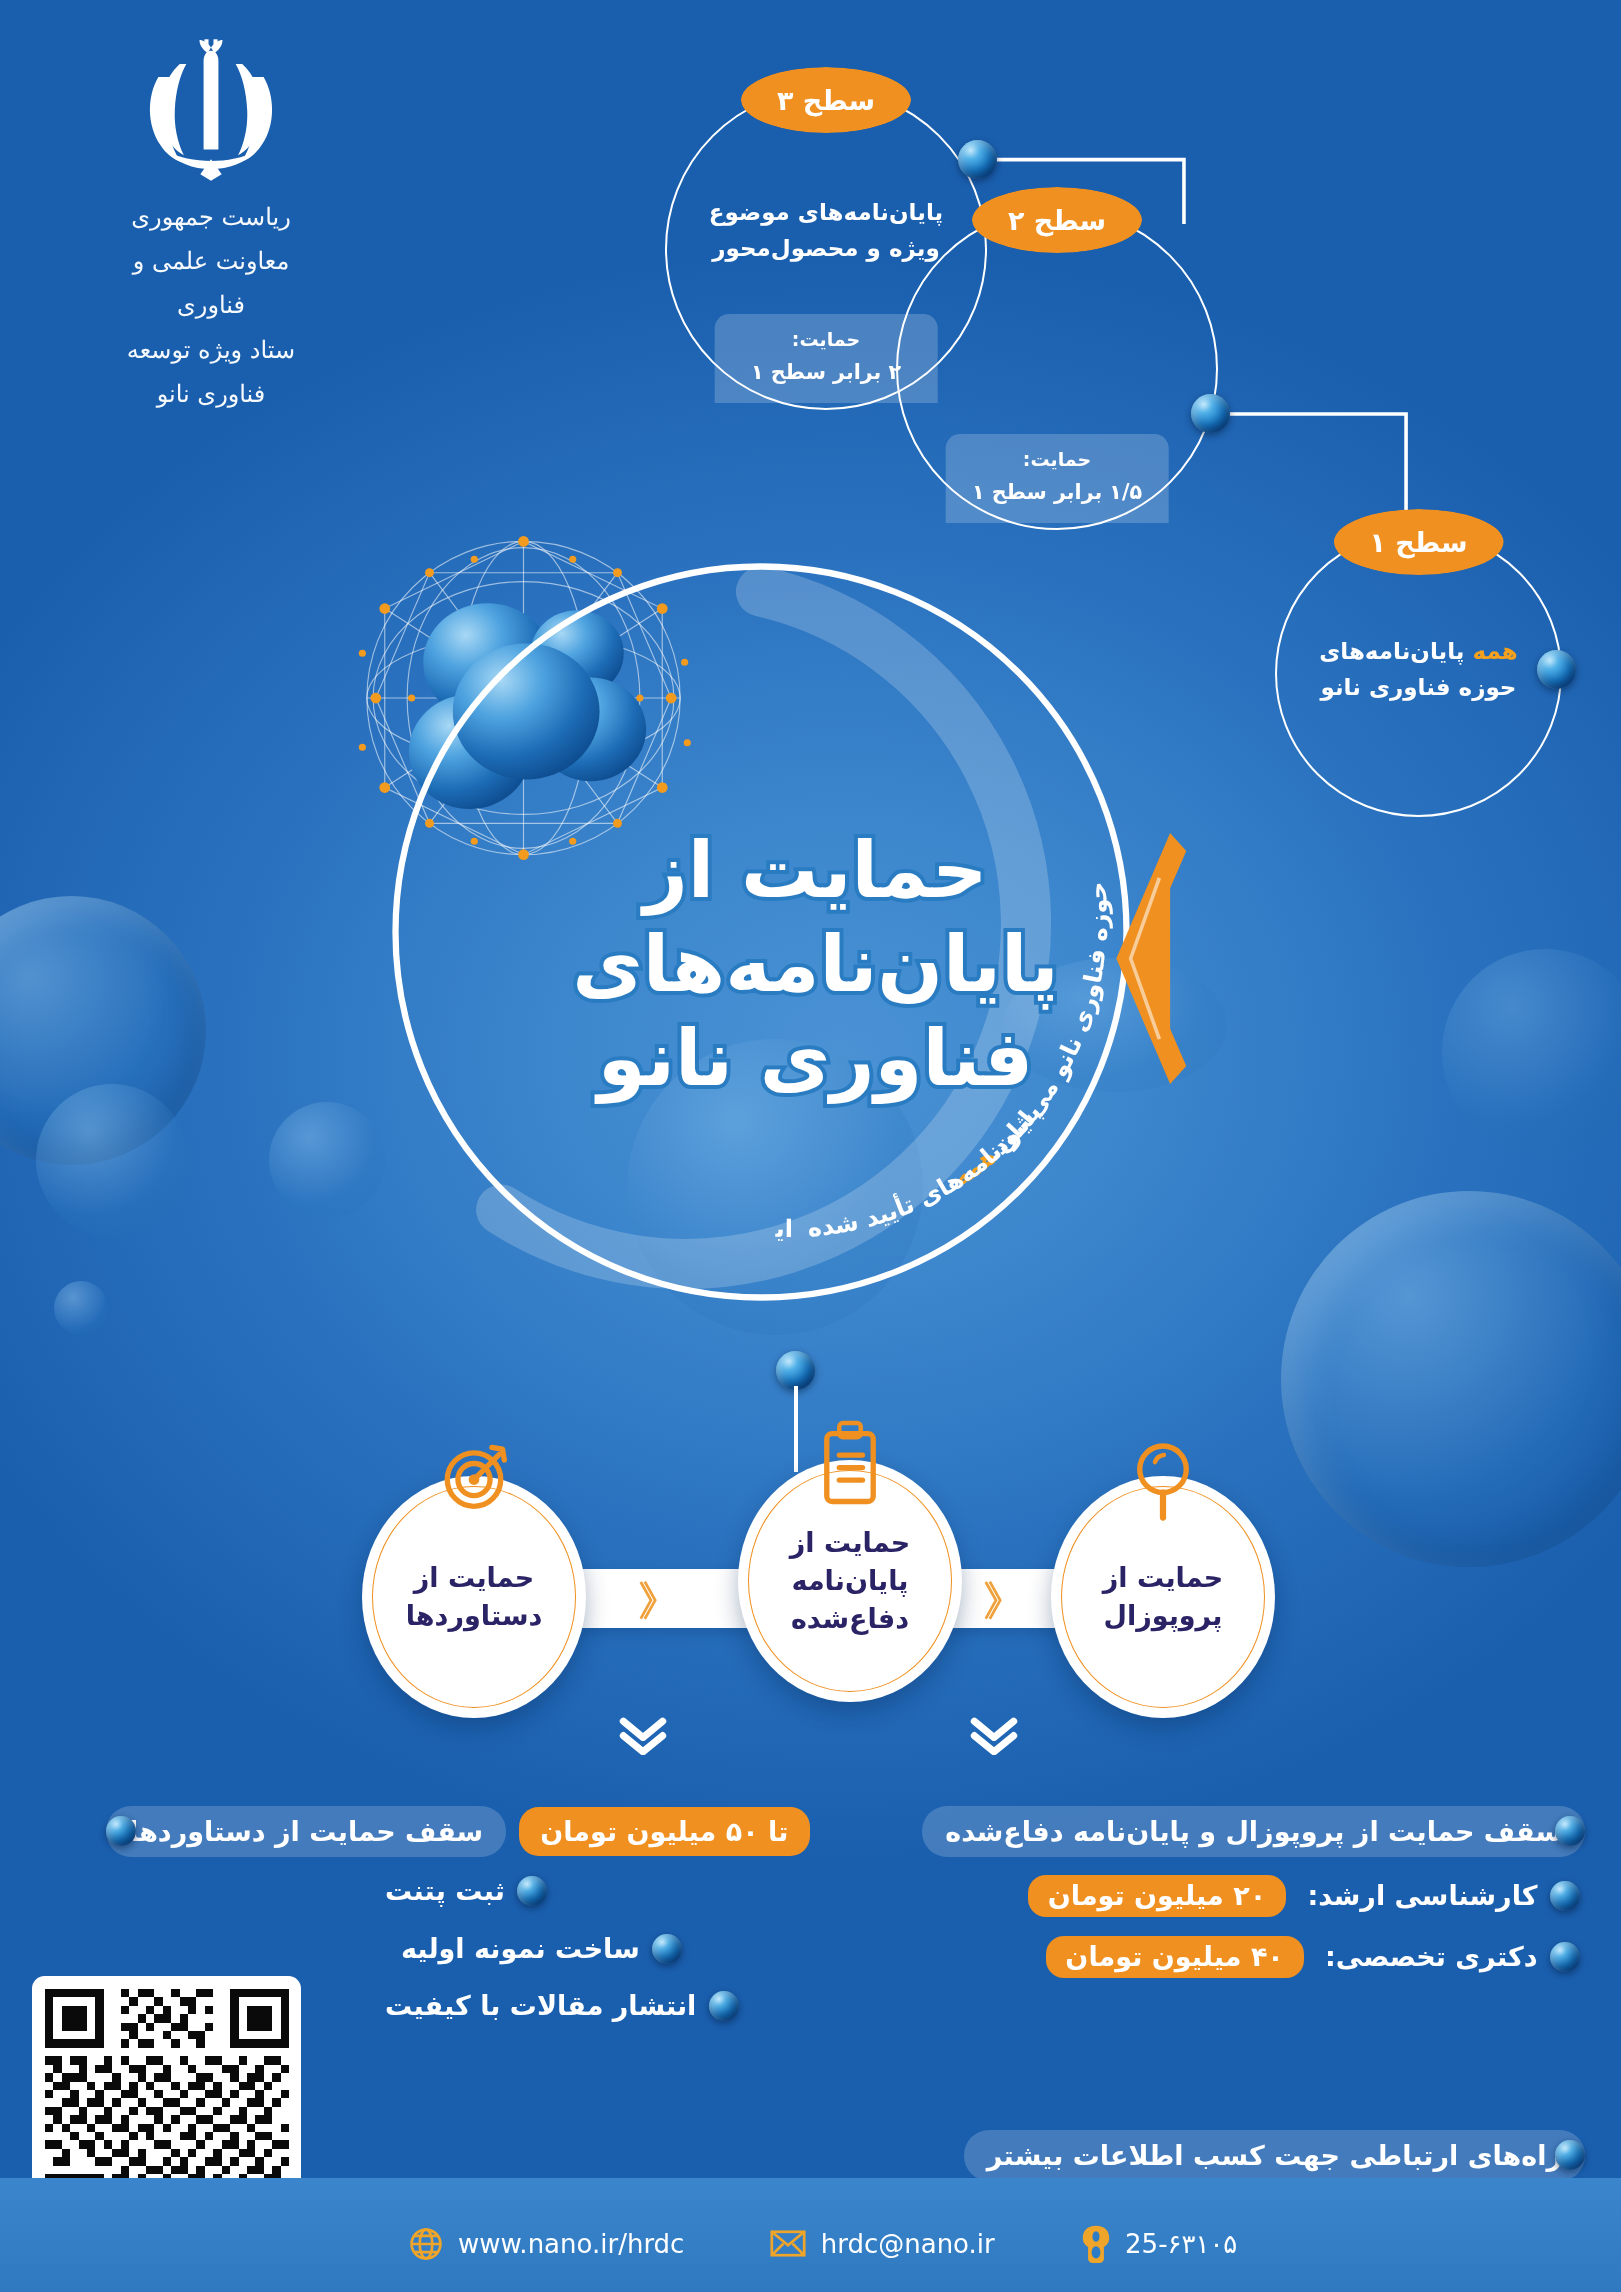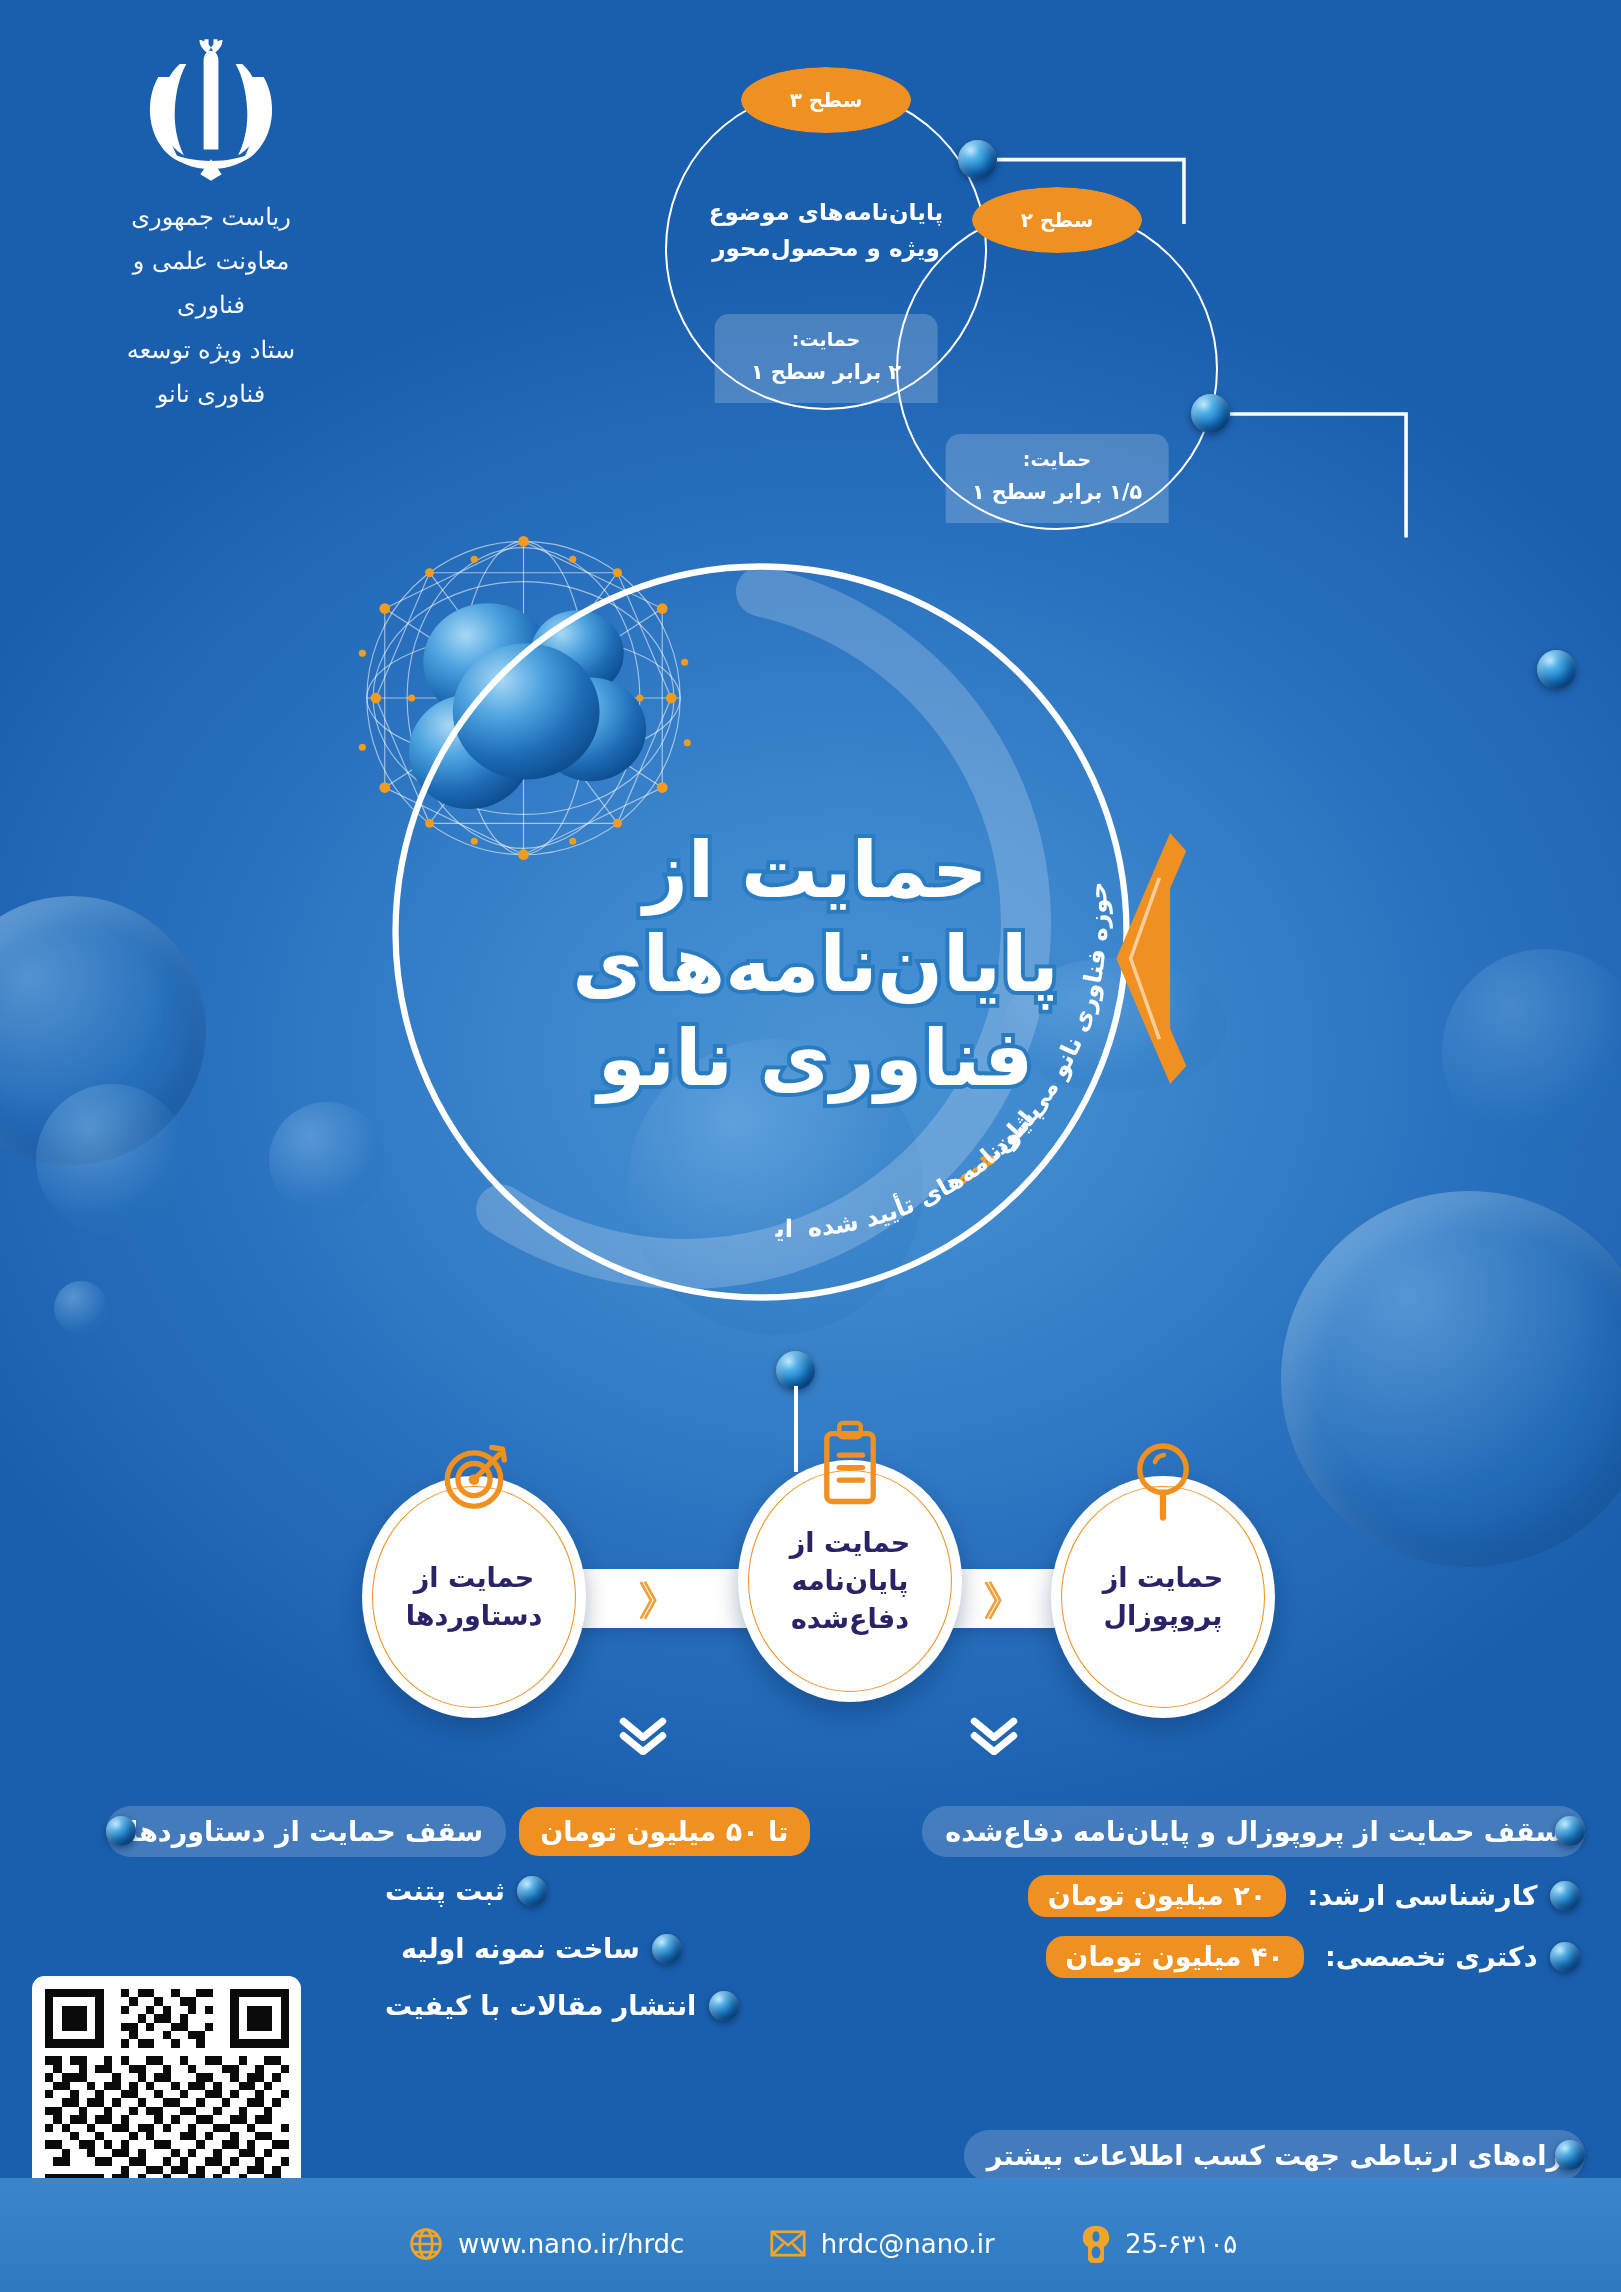--- a/index.html
+++ b/index.html
@@ -40,21 +40,21 @@
   .logo-lines { margin-top:10.7px; }
   .logo-lines div { color:#ffffff; font-size:24px; line-height:1.85; letter-spacing:0.2px;
     font-family:"DejaVu Serif","Liberation Serif",serif; opacity:.97; }
 
   
   .level { position:absolute; border-radius:50%; border:2.7px solid #ffffff; }
   .level .lvl-badge {
     position:absolute; left:50%; transform:translateX(-50%); top:-23px;
     width:170px; height:66px; background:#ef9020; color:#fff;
     border-radius:50% / 50%; display:flex; align-items:center; justify-content:center;
-    font-size:20px; font-weight:bold; letter-spacing:0.4px;
+    font-size:27px; font-weight:bold; letter-spacing:0.4px;
     clip-path: ellipse(50% 50% at 50% 50%);
   }
   .level .lvl-text { position:absolute; left:6%; right:6%; top:33%; text-align:center;
     color:#fff; font-size:23px; font-weight:bold; line-height:1.55; }
   .level .lvl-text .hl { color:#f5a11d; }
   .level .lvl-sup {
     position:absolute; left:50%; transform:translateX(-50%); bottom:5.4px; width:70%;
     background:rgba(255,255,255,.20); border-radius:14.3px 14.3px 0 0; padding:9px 5.4px 12.5px;
     text-align:center; color:#fff; font-size:19px; font-weight:bold; line-height:1.7;
   }
@@ -176,20 +176,28 @@
 
   <div class="level" id="lvl2">
     <div class="lvl-badge">سطح ۲</div>
     <div class="lvl-sup">
       <span>حمایت:</span>
       <span class="amount">۱/۵ برابر سطح ۱</span>
     </div>
   </div>
   <div class="node" style="left:1191px; top:394px;"></div>
 
+  <div class="level" id="lvl1">
+    <div class="lvl-badge">سطح ۱</div>
+    <div class="lvl-text">
+      <span class="hl">همه</span>
+      <span>پایان‌نامه‌های</span><br>
+      <span>حوزه فناوری نانو</span>
+    </div>
+  </div>
   <div class="node" style="left:1537px; top:650px;"></div>
 
   <svg class="nano-cluster" viewBox="0 0 430 410">
     <g stroke="rgba(255,255,255,.55)" stroke-width="1.3" fill="none">
       <circle cx="215" cy="200" r="175"></circle>
       <ellipse cx="215" cy="200" rx="175" ry="72"></ellipse>
       <ellipse cx="215" cy="200" rx="72" ry="175"></ellipse>
       <ellipse cx="215" cy="200" rx="130" ry="168"></ellipse>
       <ellipse cx="215" cy="200" rx="168" ry="130"></ellipse>
       <path d="M60 100 L215 25 L370 100 L370 300 L215 375 L60 300 Z"></path>

